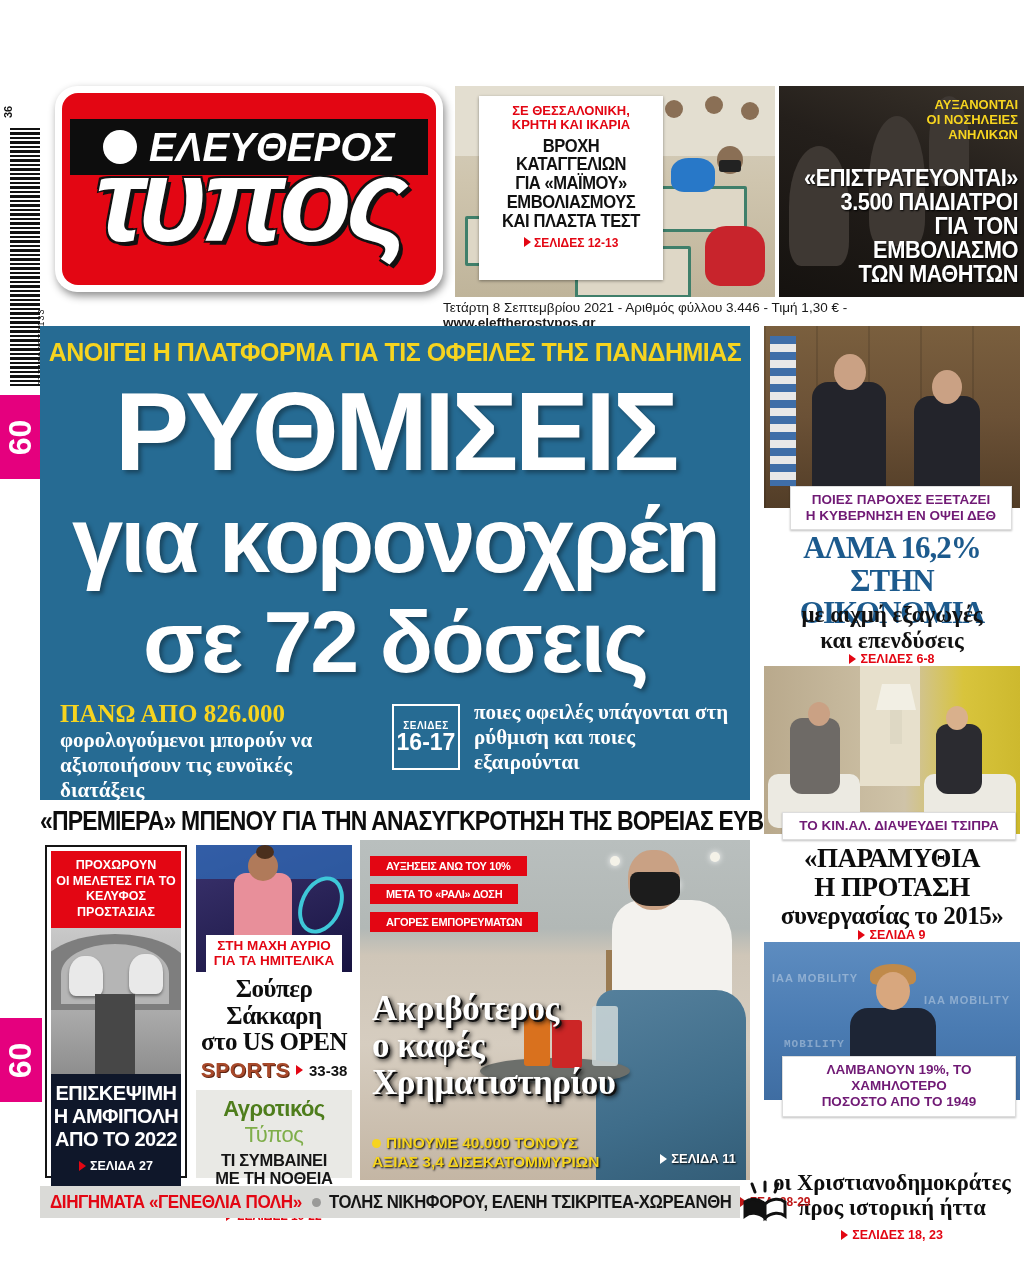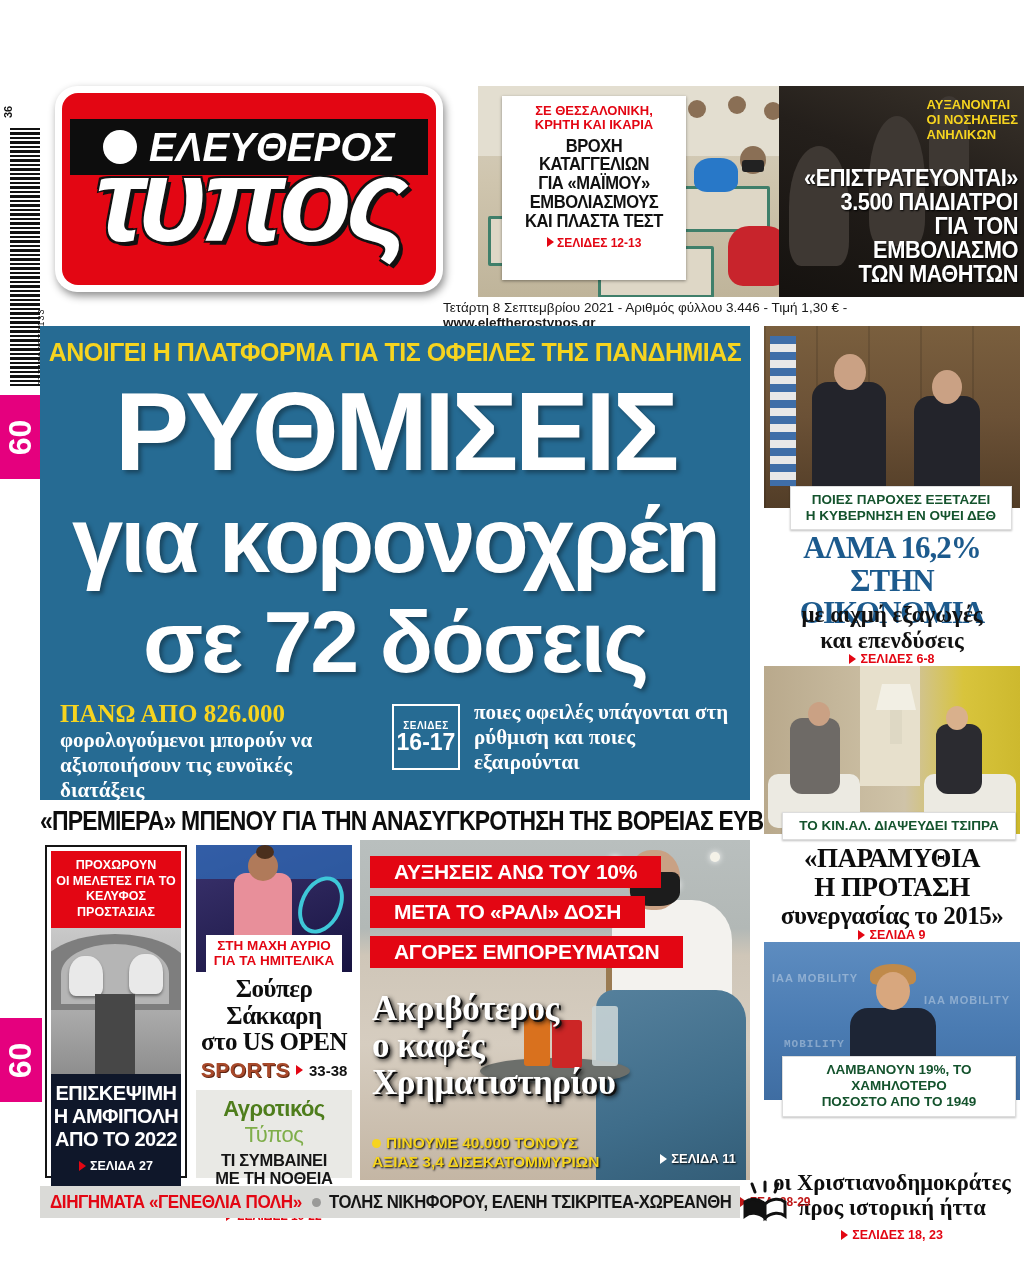--- a/index.html
+++ b/index.html
@@ -26,40 +26,40 @@
   .logo-red{position:absolute;inset:7px;background:#e30613;border-radius:16px;overflow:hidden;}
   .logo-band{position:absolute;left:8px;right:8px;top:26px;height:56px;background:#0d0d0d;
      display:flex;align-items:center;justify-content:center;gap:12px;}
   .logo-dot{width:34px;height:34px;border-radius:50%;background:#fff;}
   .logo-kicker{color:#fff;font-size:40px;font-weight:bold;font-style:italic;letter-spacing:0px;}
   .logo-name{position:absolute;left:0;right:0;top:46px;text-align:center;color:#fff;
      font-size:118px;font-weight:bold;font-style:italic;letter-spacing:-6px;line-height:1.05;
      text-shadow:4px 4px 0 #111,-2px -2px 0 #111,2px -2px 0 #111,-2px 2px 0 #111;}
 
   
-  .classroom{left:478px;top:86px;width:320px;height:211px;overflow:hidden;
+  .classroom{left:455px;top:86px;width:320px;height:211px;overflow:hidden;
      background:linear-gradient(180deg,#d8d2c2 0%,#cfc5ae 45%,#bfb49a 100%);}
   .cls-wall{position:absolute;left:0;top:0;right:0;height:70px;background:#e3ded0;}
   .desk{position:absolute;background:#ded7c6;border:3px solid #3f7f6a;border-radius:2px;}
   .bagblue{position:absolute;background:#2878c8;border-radius:40% 40% 30% 30%;}
   .bagred{position:absolute;background:#c8242c;border-radius:35% 35% 25% 25%;}
   .head{position:absolute;border-radius:50%;background:#8a6f55;}
   .mask{position:absolute;background:#222;border-radius:3px;}
   .tc-box{position:absolute;left:24px;top:10px;width:172px;height:168px;background:#fff;
      padding:8px 6px;text-align:center;box-shadow:0 1px 3px rgba(0,0,0,.4);}
   .tc-kicker{color:#e30613;font-weight:bold;font-size:13px;line-height:1.1;}
   .tc-head{color:#111;font-weight:bold;font-size:18px;line-height:1.05;margin-top:4px;
      letter-spacing:-0.5px;transform:scaleX(.92);transform-origin:center;}
   .pageref-red{color:#e30613;font-weight:bold;font-size:12px;margin-top:5px;}
 
   
   .darkphoto{left:779px;top:86px;width:245px;height:211px;overflow:hidden;background:
      linear-gradient(200deg,#3a332b 0%,#241f1b 40%,#15120f 100%);}
   .dp-fig{position:absolute;background:#3e3833;border-radius:50% 50% 20% 20%;}
-  .tr-kicker{position:absolute;right:6px;top:12px;text-align:left;color:#f6d41f;
+  .tr-kicker{position:absolute;right:6px;top:12px;text-align:right;color:#f6d41f;
      font-weight:bold;font-size:13px;line-height:1.15;}
   .tr-head{position:absolute;right:6px;bottom:10px;text-align:right;color:#fff;
      font-weight:bold;font-size:23px;line-height:1.04;letter-spacing:-0.5px;
      transform:scaleX(.95);transform-origin:right center;text-shadow:1px 1px 2px #000;}
 
   
   .dateline{left:443px;top:300px;width:560px;font-size:13.5px;color:#1a1a1a;}
   .dateline b{font-weight:bold;}
 
   
@@ -154,41 +154,41 @@
   .waiter-head{position:absolute;right:70px;top:10px;width:52px;height:60px;background:#c9a184;
      border-radius:45%;}
   .waiter-mask{position:absolute;right:70px;top:32px;width:50px;height:34px;background:#1c1c1c;
      border-radius:8px 8px 40% 40%;}
   .waiter-apron{position:absolute;right:4px;top:150px;width:150px;height:190px;background:#47748f;
      background:linear-gradient(160deg,#55809c 0%,#3f6d8a 60%,#335d77 100%);border-radius:18px 30px 0 0;}
   .tray{position:absolute;right:120px;top:218px;width:150px;height:26px;background:#6c6f6b;
      border-radius:50%;box-shadow:0 3px 4px rgba(0,0,0,.4);}
   .drink{position:absolute;border-radius:3px;}
   .cf-kicker{position:absolute;left:10px;top:16px;}
-  .cf-kicker div{display:table;background:#e30613;color:#fff;font-weight:bold;font-size:21px;
-     padding:4px 24px;margin-bottom:8px;letter-spacing:-0.3px;}
+  .cf-kicker div{display:table;background:#e30613;color:#fff;font-weight:bold;font-size:11px;
+     padding:4px 16px;margin-bottom:8px;letter-spacing:-0.3px;}
   .cf-head{position:absolute;left:12px;top:150px;font-family:"Liberation Serif",serif;
      font-weight:bold;color:#fff;font-size:35px;line-height:1.06;letter-spacing:-0.5px;
      text-shadow:2px 2px 0 #111,3px 3px 5px #000;}
   .cf-sub{position:absolute;left:12px;top:293px;color:#f6d41f;font-weight:bold;font-size:15.5px;
      line-height:1.25;text-shadow:1px 1px 2px #000;}
   .cf-sub .dot{display:inline-block;width:9px;height:9px;border-radius:50%;background:#f6d41f;margin-right:5px;}
   .cf-ref{position:absolute;right:14px;bottom:14px;color:#fff;font-weight:bold;font-size:13px;
      display:flex;align-items:center;gap:4px;text-shadow:1px 1px 2px #000;}
 
   
   .rail-photo{left:764px;top:326px;width:256px;height:182px;overflow:hidden;
      background:linear-gradient(180deg,#7a5f3e 0%,#6b5136 50%,#523d27 100%);}
   .wood-lines{position:absolute;inset:0;background:repeating-linear-gradient(90deg,
      rgba(0,0,0,.12) 0 2px,transparent 2px 52px);}
   .flag{position:absolute;left:6px;top:10px;width:26px;height:150px;
      background:repeating-linear-gradient(180deg,#3f6ea8 0 8px,#e8e8e8 8px 16px);}
   .suit{position:absolute;background:#23242b;border-radius:16px 16px 0 0;}
   .face{position:absolute;background:#caa184;border-radius:50%;}
-  .label-box{background:#fff;border:1px solid #ddd;text-align:center;color:#14532d;font-weight:bold;
+  .label-box{background:#fff;border:1px solid #ddd;text-align:center;color:#701a75;font-weight:bold;
      font-size:13.5px;line-height:1.2;padding:5px 4px;box-shadow:0 1px 2px rgba(0,0,0,.25);}
   .eco-label{left:790px;top:486px;width:212px;}
   .eco-h{left:760px;top:532px;width:264px;text-align:center;color:#1c5a8d;
      font-family:"Liberation Serif",serif;font-weight:bold;font-size:31px;line-height:1.05;
      letter-spacing:-1px;}
   .eco-sub{left:760px;top:602px;width:264px;text-align:center;color:#111;
      font-family:"Liberation Serif",serif;font-weight:bold;font-size:23px;line-height:1.12;}
   .rail-ref{width:264px;left:760px;text-align:center;color:#e30613;font-weight:bold;font-size:12.5px;}
   .refline{display:flex;align-items:center;justify-content:center;gap:4px;}
 

